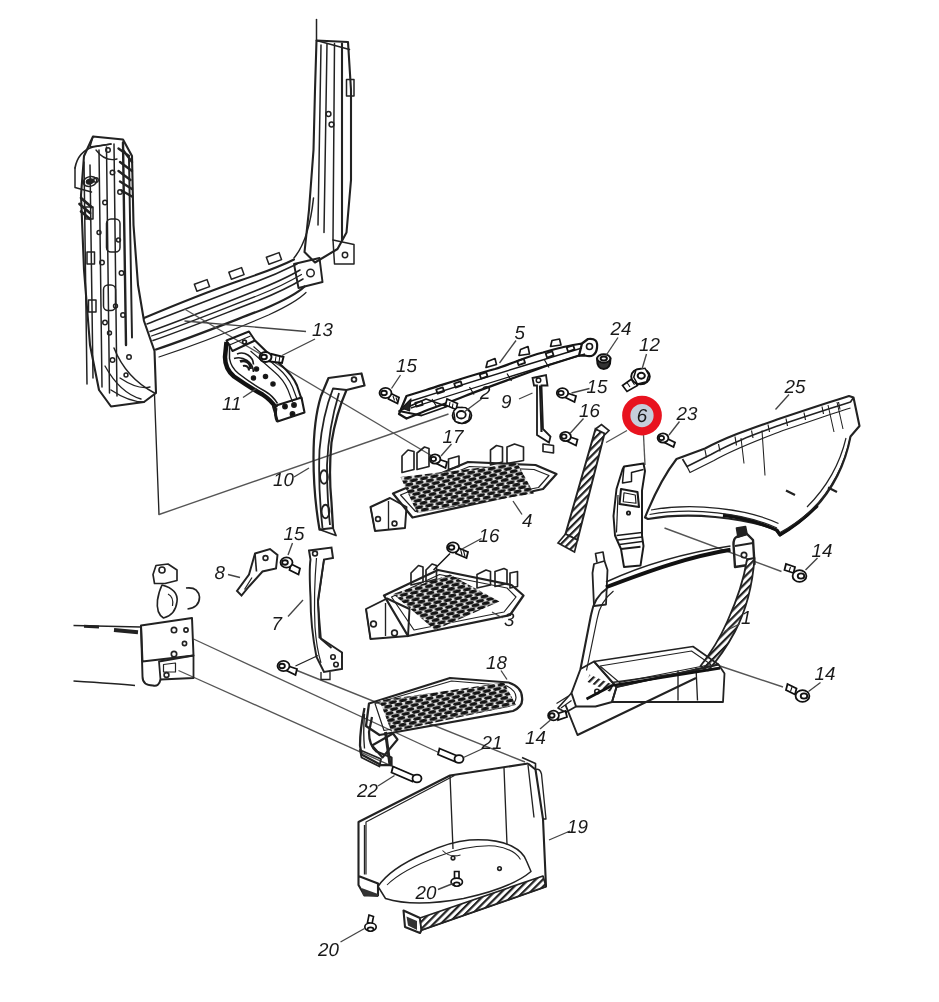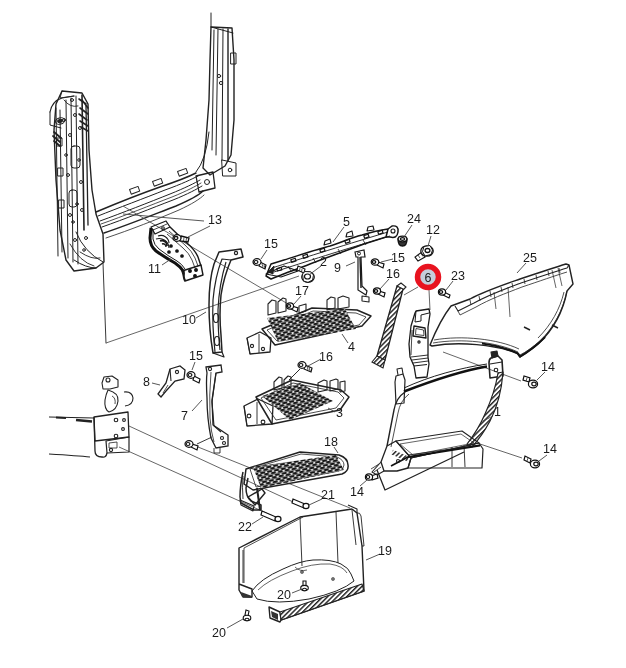--- a/index.html
+++ b/index.html
@@ -1,16 +1,16 @@
 <!DOCTYPE html>
 <html><head>
 <meta charset="utf-8">
 <style>
   html,body{margin:0;padding:0;background:#fff;}
-  .wrap{width:626px;height:668px;position:relative;overflow:hidden;}
+  .wrap{width:626px;height:668px;position:relative;overflow:hidden;font-style:italic;}
   svg{display:block;}
   text{font-family:"Liberation Sans",sans-serif;font-size:12.5px;fill:#1a1a1a;}
 </style>
 </head>
 <body>
 <div class="wrap">
 <svg width="626" height="668" viewBox="0 0 626 668" xmlns="http://www.w3.org/2000/svg">
 <defs>
   <pattern id="perf" width="7" height="4.6" patternUnits="userSpaceOnUse" patternTransform="rotate(-11)">
     <rect width="7" height="4.6" fill="#e9e9e9"></rect>

